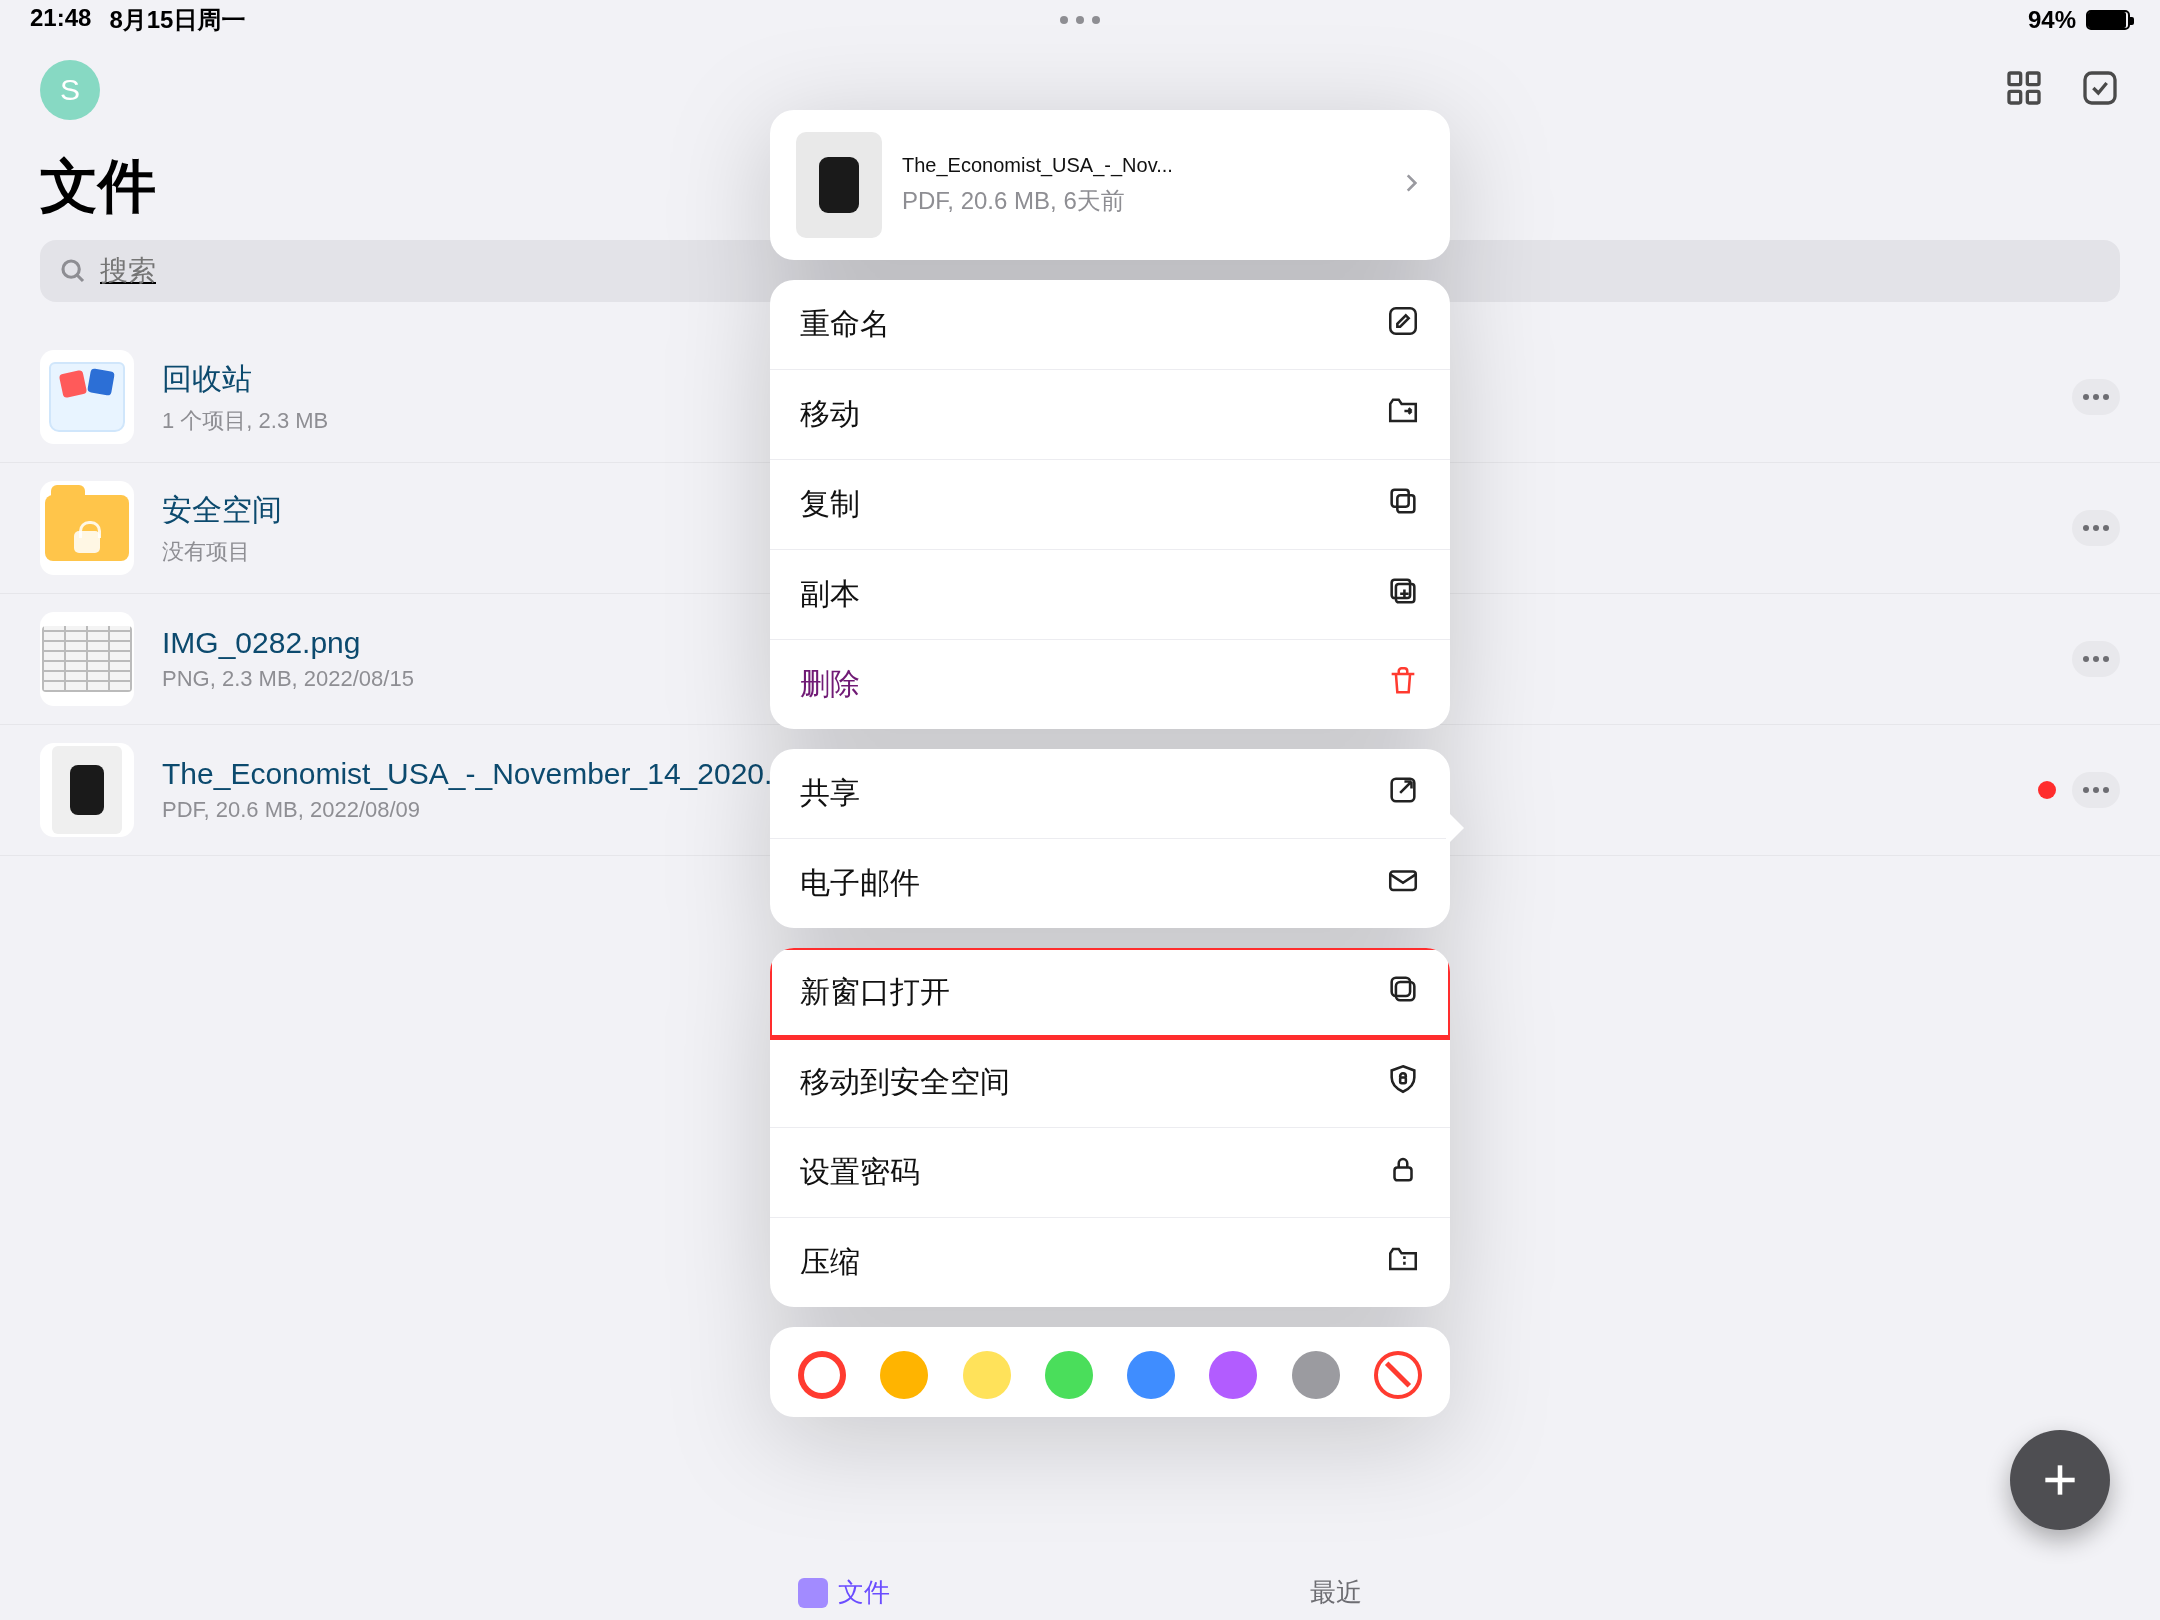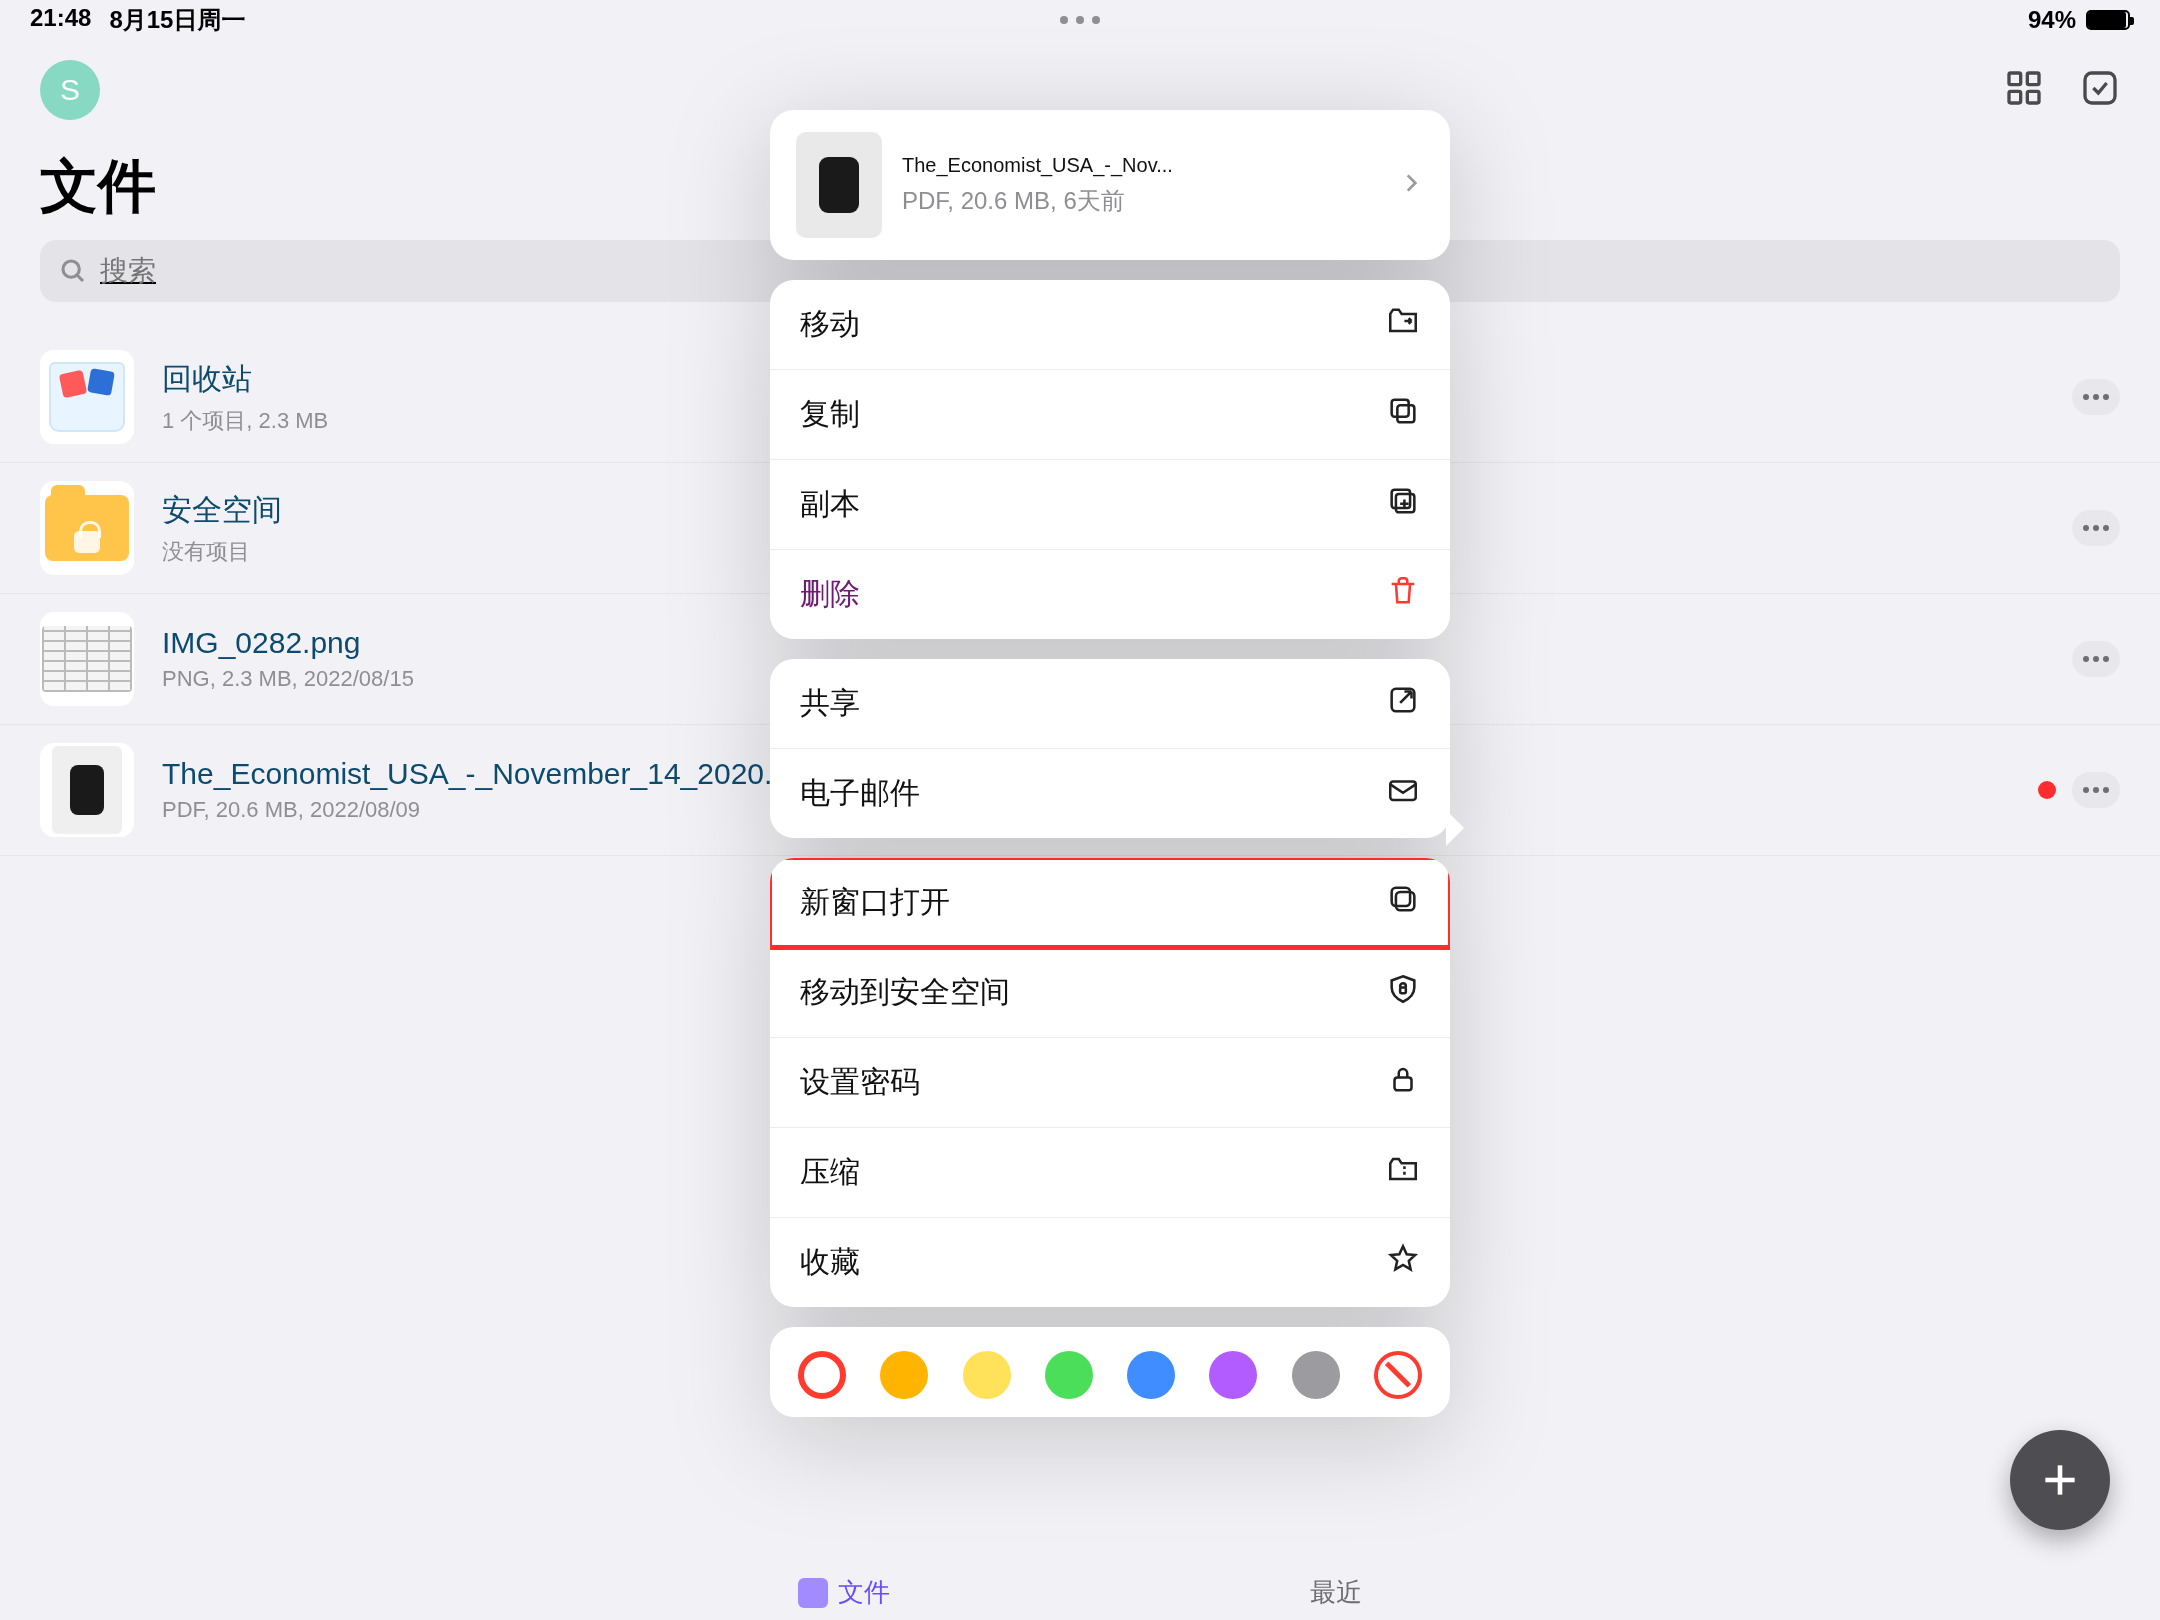--- a/index.html
+++ b/index.html
@@ -312,20 +312,27 @@
       <div class="chev">
         <svg width="26" height="40" viewBox="0 0 24 24" fill="none" stroke="currentColor" stroke-width="2.5">
             <path d="M9 5l7 7-7 7"></path>
           </svg>
       </div>
     </div>
   </div>
 
   <div class="popup-card" id="popup-g1">
       <div class="menu-row">
+        <span>重命名</span>
+        <span><svg class="micon" viewBox="0 0 24 24" fill="none" stroke="currentColor" stroke-width="1.8">
+            <rect x="3" y="3" width="18" height="18" rx="4"></rect>
+            <path d="M14 8l2 2-6 6H8v-2l6-6z"></path>
+          </svg></span>
+      </div>
+      <div class="menu-row">
         <span>移动</span>
         <span><svg class="micon" viewBox="0 0 24 24" fill="none" stroke="currentColor" stroke-width="1.8">
             <path d="M3 7l2-3h4l2 3h10v12H3z"></path>
             <path d="M13 12h5m0 0-2-2m2 2-2 2"></path>
           </svg></span>
       </div>
       <div class="menu-row">
         <span>复制</span>
         <span><svg class="micon" viewBox="0 0 24 24" fill="none" stroke="currentColor" stroke-width="1.8">
             <rect x="8" y="8" width="12" height="12" rx="2"></rect>
@@ -384,26 +391,20 @@
         <span><svg class="micon" viewBox="0 0 24 24" fill="none" stroke="currentColor" stroke-width="1.8">
             <rect x="6" y="11" width="12" height="9" rx="2"></rect>
             <path d="M9 11V8a3 3 0 116 0v3"></path>
           </svg></span>
       </div>
       <div class="menu-row">
         <span>压缩</span>
         <span><svg class="micon" viewBox="0 0 24 24" fill="none" stroke="currentColor" stroke-width="1.8">
             <path d="M3 8l2-3h4l2 3h10v11H3z"></path>
             <path d="M13 10v2m0 2v2"></path>
-          </svg></span>
-      </div>
-      <div class="menu-row">
-        <span>收藏</span>
-        <span><svg class="micon" viewBox="0 0 24 24" fill="none" stroke="currentColor" stroke-width="1.8">
-            <path d="M12 3l2.6 5.6 6 .6-4.5 4.1 1.3 6-5.4-3.1-5.4 3.1 1.3-6L3.4 9.2l6-.6z"></path>
           </svg></span>
       </div>
     </div>
 
   <div class="popup-bottom" id="popup-colors">
       <div class="color-dot ring"></div>
       <div class="color-dot" style="background: rgb(255, 180, 0);"></div>
       <div class="color-dot" style="background: rgb(255, 226, 90);"></div>
       <div class="color-dot" style="background: rgb(74, 222, 91);"></div>
       <div class="color-dot" style="background: rgb(63, 141, 255);"></div>

